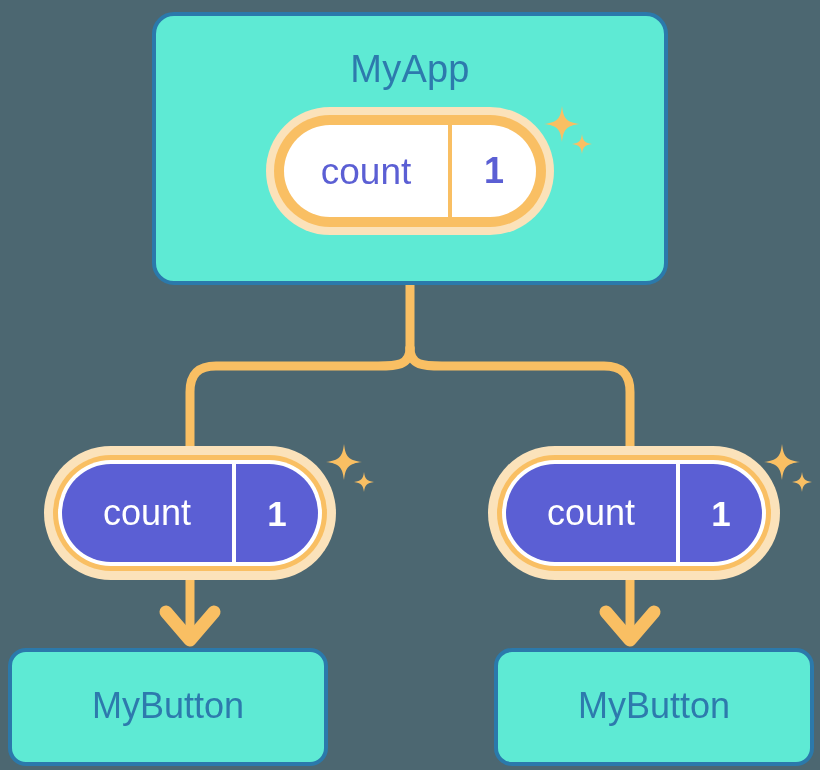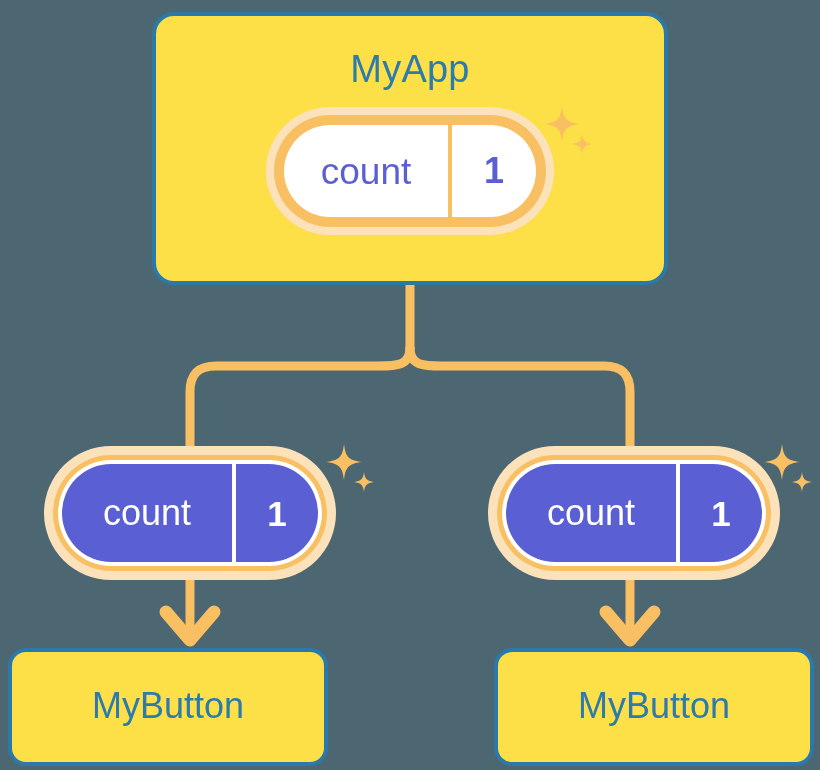--- a/index.html
+++ b/index.html
@@ -18,21 +18,21 @@
   #stage {
     position: absolute;
     left: 0; top: 0;
     width: 820px;
     height: 770px;
   }
 
   
   .card {
     position: absolute;
-    background: #fde047;
+    background: #5eead4;
     border: 4px solid #2b79ab;
     border-radius: 18px;
     box-sizing: border-box;
   }
 
   
   #root-card {
     left: 152px;
     top: 12px;
     width: 516px;

